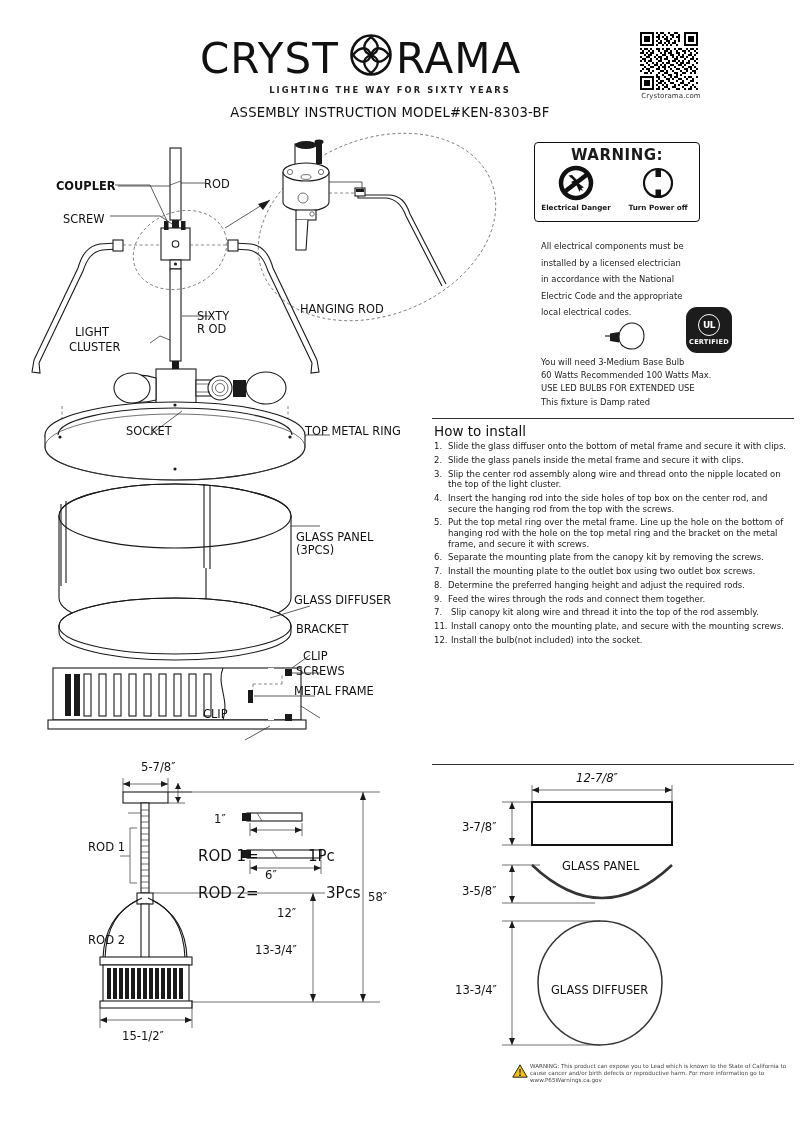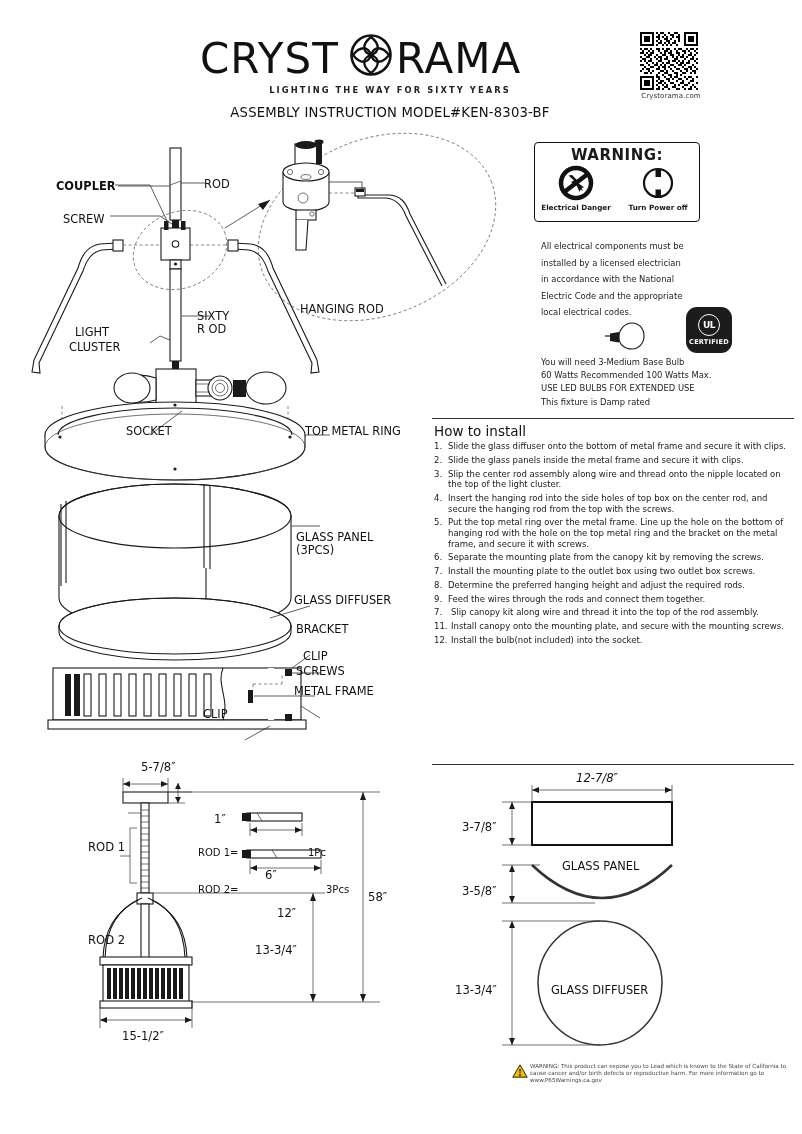--- a/index.html
+++ b/index.html
@@ -127,21 +127,21 @@
     line-height: 13px;
   }
 
   
   .dim {
     position: absolute;
     font-size: 11.6px;
     color: #111;
     white-space: nowrap;
   }
-  .dim.sm { font-size: 10px; }
+  .dim.sm { font-size: 15px; }
 
   
   #prop65 {
     position: absolute; left: 508px; top: 1063px; width: 280px;
     font-size: 5.6px; line-height: 7.2px; color: #444;
   }
   #prop65-tri { position: absolute; left: 512px; top: 1064px; }
   #prop65-text { margin-left: 22px; }
 
   svg { overflow: visible; }

